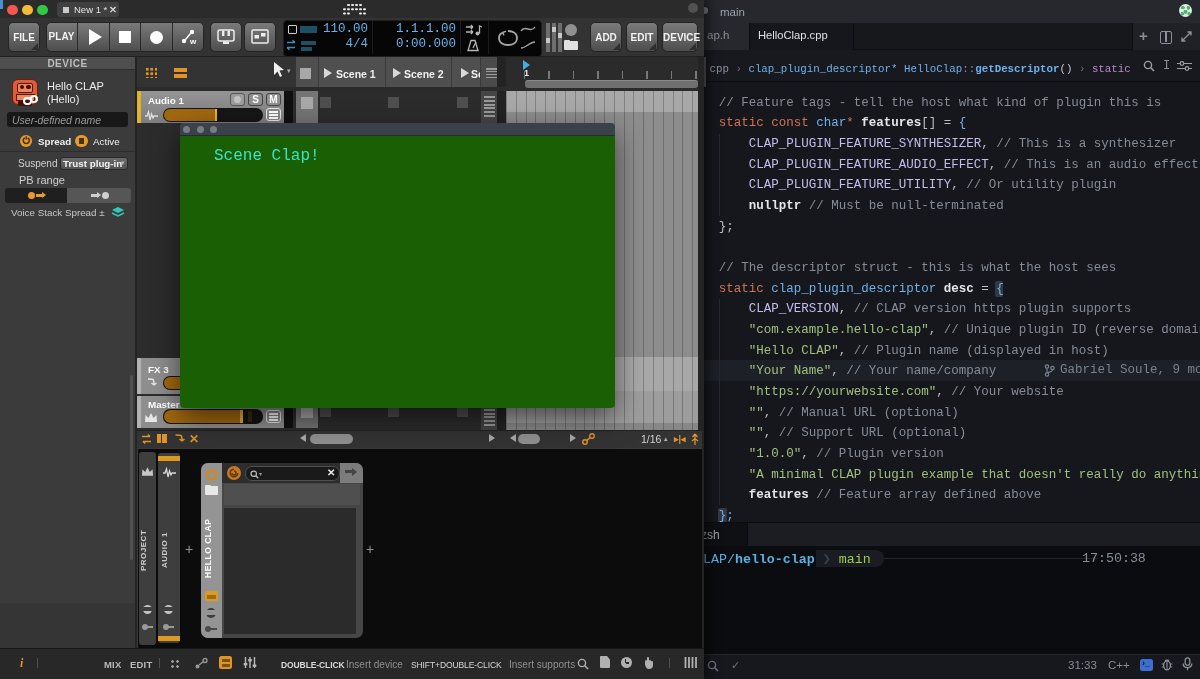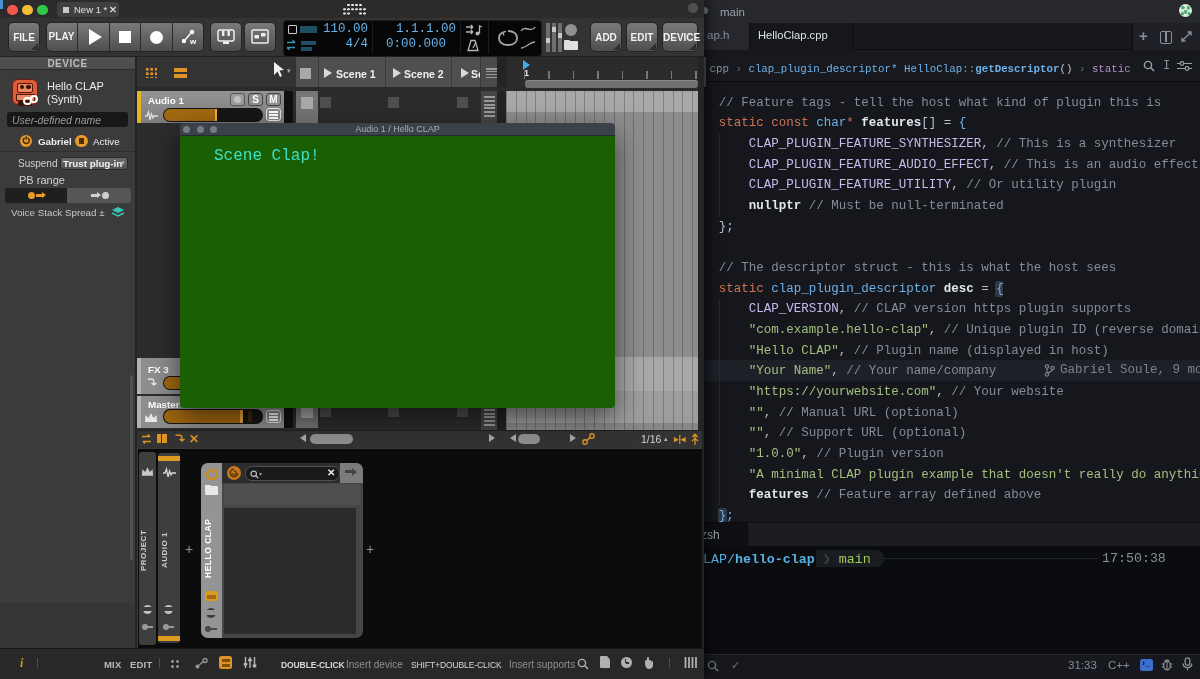--- a/index.html
+++ b/index.html
@@ -90,21 +90,21 @@
   <div class="a code" style="left:360px;top:360.2px;color:#7a8190">Gabriel Soule, 9 mo</div>
 
   <div class="a" style="left:0;top:522px;width:500px;height:24px;background:#1b1d22;border-top:1px solid #0b0c0e;box-sizing:border-box"></div>
   <div class="a" style="left:0;top:523px;width:48px;height:23px;background:#0f1013;border-right:1px solid #0b0c0e;box-sizing:border-box"></div>
   <div class="a" style="left:1px;top:528px;color:#9aa0a8;font-size:12px;font-family:Liberation Sans, sans-serif">zsh</div>
 
   <div class="a" style="left:0;top:546px;width:500px;height:108px;background:#0b0c0f"></div>
   <div class="a" style="left:116px;top:550px;width:68px;height:17px;background:#191c21;border-radius:0 8px 8px 0"></div>
   <div class="a" style="left:3px;top:551px;font-family:'Liberation Mono',monospace;font-size:13.3px;color:#57b1e3">LAP/<b>hello-clap</b> <span style="color:#3c424b">❯</span> <span style="color:#9ecb53">main</span></div>
   <div class="a" style="left:184px;top:558px;width:214px;height:1px;background:#22252b"></div>
-  <div class="a" style="left:402px;top:551px;font-family:'Liberation Mono',monospace;font-size:13.3px;color:#868d98">17:50:38</div>
+  <div class="a" style="left:382px;top:551px;font-family:'Liberation Mono',monospace;font-size:13.3px;color:#868d98">17:50:38</div>
 
   <div class="a" style="left:0;top:654px;width:500px;height:25px;background:#16181d;border-top:1px solid #26282e;box-sizing:border-box"></div>
   <svg class="a" style="left:7px;top:660px" width="12" height="12" viewBox="0 0 12 12">
         <circle cx="5" cy="5" r="3.6" fill="none" stroke="#6d737e" stroke-width="1.4"></circle>
         <path d="M7.8 7.8 L11 11" stroke="#6d737e" stroke-width="1.6"></path>
       </svg>
   <div class="a" style="left:31px;top:659px;color:#6d737e;font-size:11px">✓</div>
   <div class="a" style="left:368px;top:659px;color:#868d98;font-size:11.5px">31:33</div>
   <div class="a" style="left:408px;top:659px;color:#868d98;font-size:11.5px">C++</div>
   <div class="a" style="left:440px;top:659px;width:13px;height:12px;background:#3d6fd0;border-radius:2.5px"></div>
@@ -167,21 +167,21 @@
 <div class="a" style="left:300px;top:26px;width:17px;height:7px;background:#1f4f63"></div>
 <svg class="a" style="left:285px;top:39px" width="13" height="12" viewBox="0 0 13 12">
         <path d="M2 3.5 H10 M10 3.5 L7.5 1.2 M2 8.5 H10 M2 8.5 L4.5 10.8" stroke="#3f8fb5" stroke-width="1.5" fill="none"></path>
       </svg>
 <div class="a" style="left:301px;top:41px;width:15px;height:4px;background:#1f4f63"></div>
 <div class="a" style="left:301px;top:47px;width:11px;height:4px;background:#1f4f63"></div>
 <div class="a" style="left:322px;top:22px;width:46px;text-align:right;color:#68b2ea;font-size:12.5px;font-family:'Liberation Mono',monospace">110.00</div>
 <div class="a" style="left:322px;top:37px;width:46px;text-align:right;color:#68b2ea;font-size:12.5px;font-family:'Liberation Mono',monospace">4/4</div>
 <div class="a" style="left:372px;top:21px;width:1px;height:33px;background:#1c1c1c"></div>
 <div class="a" style="left:386px;top:22px;width:70px;text-align:right;color:#68b2ea;font-size:12.5px;font-family:'Liberation Mono',monospace">1.1.1.00</div>
-<div class="a" style="left:386px;top:37px;width:70px;color:#68b2ea;font-size:12.5px;font-family:'Liberation Mono',monospace">0:00.000</div>
+<div class="a" style="left:386px;top:37px;width:70px;text-align:right;color:#68b2ea;font-size:12.5px;font-family:'Liberation Mono',monospace">0:00.000</div>
 <div class="a" style="left:460px;top:21px;width:1px;height:33px;background:#1c1c1c"></div>
 <svg class="a" style="left:464px;top:23px" width="20" height="14" viewBox="0 0 20 14">
         <path d="M2 4 H9 M9 4 L6.8 2 M9 4 L6.8 6 M2 9 H9 M9 9 L6.8 7 M9 9 L6.8 11" stroke="#b5b5b5" stroke-width="1.3" fill="none"></path>
         <circle cx="13.5" cy="10.5" r="2" fill="#b5b5b5"></circle>
         <path d="M15.5 10.5 V3 L18 4" stroke="#b5b5b5" stroke-width="1.3" fill="none"></path>
       </svg>
 <svg class="a" style="left:466px;top:39px" width="14" height="13" viewBox="0 0 14 13">
         <path d="M5 1.5 L9 1.5 L12 11.5 L2 11.5 Z" fill="none" stroke="#b5b5b5" stroke-width="1.3"></path>
         <path d="M7 9 L10 3" stroke="#b5b5b5" stroke-width="1.2"></path>
       </svg>
@@ -213,29 +213,29 @@
 <div class="a" style="left:0;top:57px;width:135px;height:13px;background:#4e4e4e;text-align:center;color:#bdbdbd;font-weight:bold;font-size:10px;letter-spacing:.5px;line-height:13px;border-bottom:1px solid #2e2e2e;box-sizing:border-box">DEVICE</div>
 <div class="a" style="left:12px;top:79px;width:26px;height:26px;background:#dd5e36;border:1px solid #6e1e10;border-radius:6px;box-sizing:border-box"></div>
 <div class="a" style="left:17px;top:82.5px;width:16px;height:10px;background:#e9875f;border:1px solid #54160a;border-radius:2px;box-sizing:border-box"></div>
 <div class="dot" style="left:19.5px;top:84.5px;width:4.5px;height:4.5px;background:#38100a"></div>
 <div class="dot" style="left:26px;top:84.5px;width:4.5px;height:4.5px;background:#38100a"></div>
 <div class="a" style="left:15.5px;top:93.5px;width:19px;height:7.5px;background:#e9875f;border:1px solid #54160a;box-sizing:border-box"></div>
 <div class="a" style="left:18px;top:101px;width:14px;height:4.5px;background:#401208;border-radius:1px"></div>
 <div class="dot" style="left:23px;top:96.5px;width:8.5px;height:8.5px;border:2.6px solid #fff;box-sizing:border-box;background:transparent"></div>
 <div class="dot" style="left:29.5px;top:94.5px;width:8.5px;height:8.5px;border:2.6px solid #fff;box-sizing:border-box;background:transparent"></div>
 <div class="a" style="left:47px;top:80px;color:#ececec;font-size:11px">Hello CLAP</div>
-<div class="a" style="left:47px;top:93px;color:#ececec;font-size:11px">(Synth)</div>
+<div class="a" style="left:47px;top:93px;color:#ececec;font-size:11px">(Hello)</div>
 <div class="a" style="left:7px;top:112px;width:121px;height:15px;background:#181818;border-radius:3px"></div>
 <div class="a" style="left:12px;top:114px;color:#9a9a9a;font-size:10.5px;font-style:italic">User-defined name</div>
 <div class="dot" style="left:20px;top:134.5px;width:12px;height:12px;background:#e89b2a"></div>
 <svg class="a" style="left:22px;top:136.3px" width="8.5" height="8.5" viewBox="0 0 14 14">
         <path d="M4.5 3 A5 5 0 1 0 9.5 3" fill="none" stroke="#4a3208" stroke-width="2.6"></path>
         <path d="M7 0.5 V6" stroke="#4a3208" stroke-width="2.6"></path>
       </svg>
-<div class="a" style="left:38px;top:136px;color:#f0f0f0;font-size:9.8px;font-weight:bold">Gabriel</div>
+<div class="a" style="left:38px;top:136px;color:#f0f0f0;font-size:9.8px;font-weight:bold">Spread</div>
 <div class="dot" style="left:75px;top:134.5px;width:12.5px;height:12.5px;background:#e89b2a"></div>
 <div class="a" style="left:78.5px;top:138px;width:5.5px;height:5.5px;background:#4a3208"></div>
 <div class="a" style="left:93px;top:136px;color:#f0f0f0;font-size:9.8px;font-weight:normal">Active</div>
 <div class="a" style="left:0;top:151px;width:135px;height:1px;background:#2d2d2d"></div>
 <div class="a" style="left:18px;top:158px;color:#d0d0d0;font-size:10px">Suspend</div>
 <div class="a" style="left:60px;top:156.5px;width:68px;height:13.5px;background:linear-gradient(#6a6a6a,#525252);border:1px solid #2a2a2a;border-radius:3px;box-sizing:border-box"></div>
 <div class="a" style="left:63px;top:158px;color:#f2f2f2;font-size:9.8px;font-weight:bold">Trust plug-in</div>
 <div class="a" style="left:121px;top:159px;color:#b8b8b8;font-size:7px">▾</div>
 <div class="a" style="left:19px;top:174px;color:#d0d0d0;font-size:11px">PB range</div>
 <div class="a" style="left:5px;top:188px;width:62px;height:15px;background:#1f1f1f;border-radius:3px 0 0 3px"></div>
@@ -525,17 +525,16 @@
 <svg class="a" style="left:684px;top:656px" width="14" height="13" viewBox="0 0 14 13">
         <path d="M1.5 1 V12 M5 1 V12 M8.5 1 V12 M12 1 V12" stroke="#b0b0b0" stroke-width="1.8"></path>
       </svg>
 </div>
 
 <div class="a" style="left:180px;top:123px;width:435px;height:285px;border-radius:4px;box-shadow:0 10px 28px rgba(0,0,0,.55);overflow:hidden">
   <div class="a" style="left:0;top:0;width:435px;height:13px;background:#3a4149;border-bottom:1px solid #252b31;box-sizing:border-box"></div>
   <div class="dot" style="left:3px;top:2.8px;width:7px;height:7px;background:#757c84"></div>
   <div class="dot" style="left:16.5px;top:2.8px;width:7px;height:7px;background:#757c84"></div>
   <div class="dot" style="left:30px;top:2.8px;width:7px;height:7px;background:#757c84"></div>
-  <div class="a" style="left:0;top:1px;width:435px;text-align:center;color:#a7aeb6;font-size:9px">Audio 1 / Hello CLAP</div>
   <div class="a" style="left:0;top:13px;width:435px;height:272px;background:#1a5f03"></div>
   <div class="a" style="left:34px;top:24px;font-family:'Liberation Mono',monospace;font-size:16px;color:#3fe0c9">Scene Clap!</div>
 </div>
 
 </div>
 </body></html>

